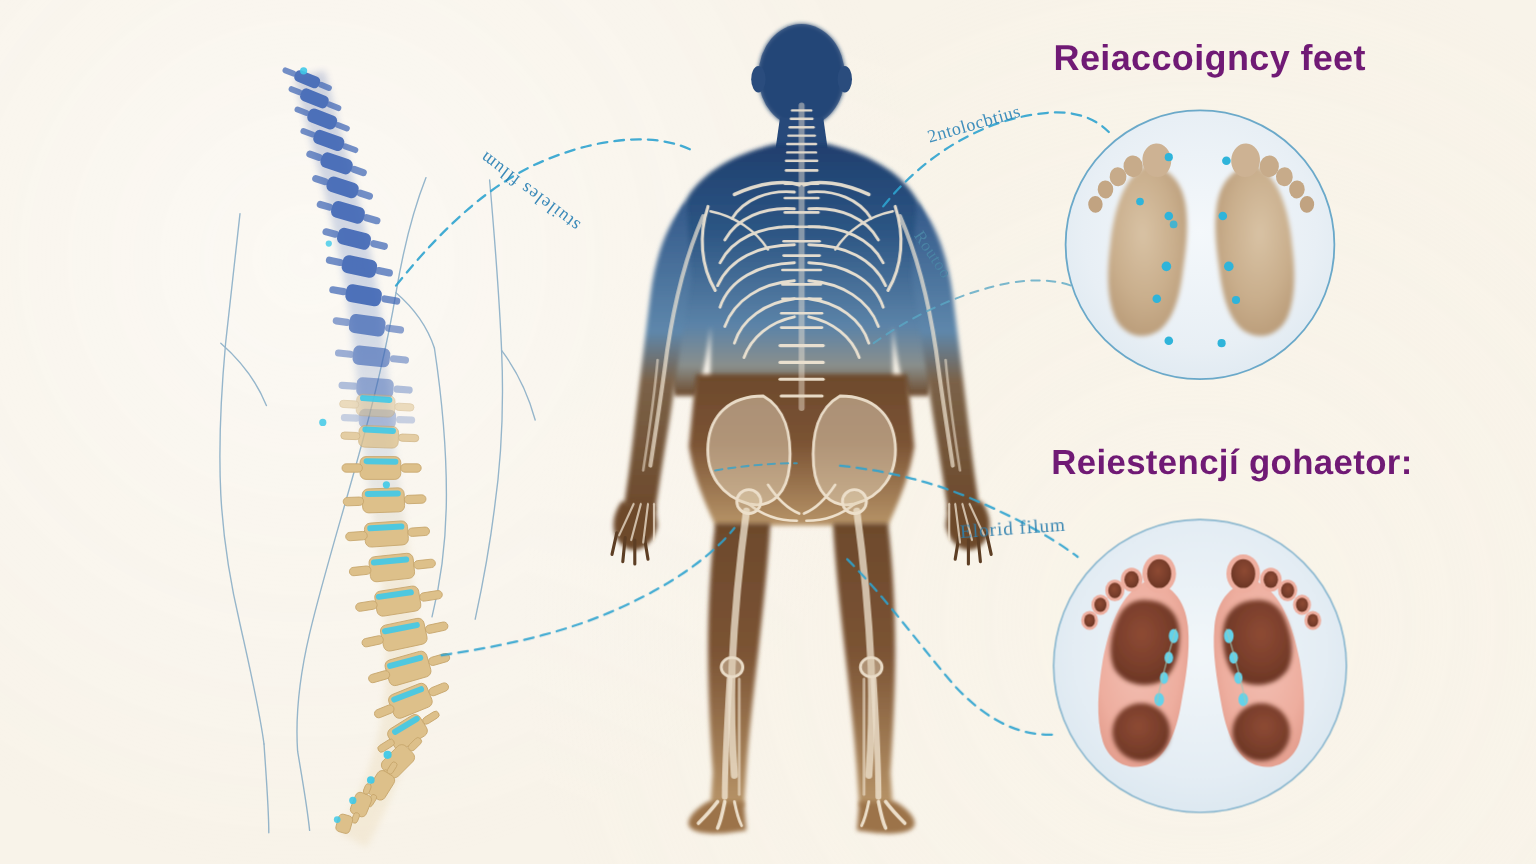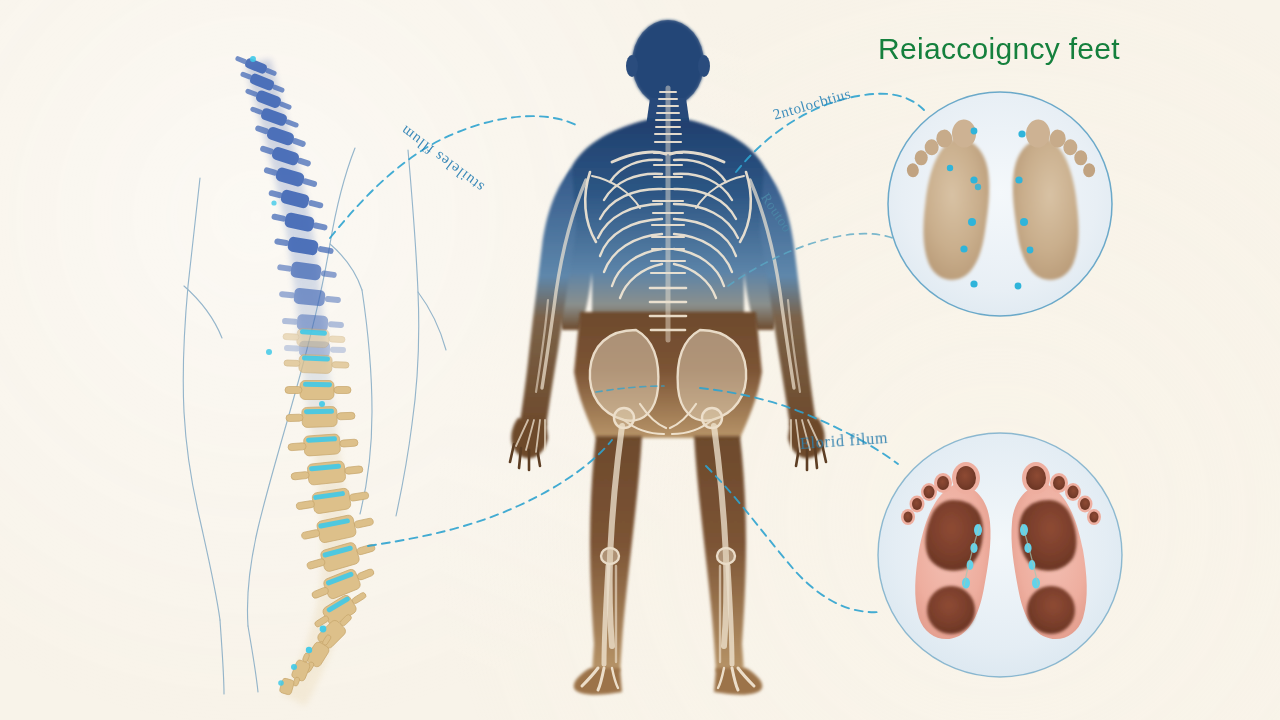--- a/index.html
+++ b/index.html
@@ -27,22 +27,22 @@
       radial-gradient(circle at 20% 30%, rgba(255,255,255,0.55) 0%, rgba(255,255,255,0) 45%),
       radial-gradient(circle at 78% 72%, rgba(250,245,233,0.6) 0%, rgba(255,255,255,0) 50%);
     opacity: .9;
   }
   .layer {
     position: absolute;
     inset: 0;
   }
   .heading {
     position: absolute;
-    color: #15803d;
-    font-weight: 400;
+    color: #701a75;
+    font-weight: 700;
     letter-spacing: .3px;
     white-space: nowrap;
     font-family: "Liberation Sans", sans-serif;
   }
   #heading-top {
     left: 878px;
     top: 32px;
     font-size: 30px;
   }
   #heading-bottom {
@@ -672,20 +672,21 @@
         <g stroke="#9ec9b8" stroke-width="1.2" fill="none" opacity=".7">
           <path d="M980 524 C974 544 968 564 964 586"></path>
           <path d="M1022 524 C1028 544 1034 564 1038 586"></path>
         </g>
       </g>
     </g>
   </svg>
 
   <div class="heading" id="heading-top">Reiaccoigncy feet</div>
 
+  <div class="heading" id="heading-bottom">Reiestencjí gohaetor:</div>
 
   <div class="curve-label" id="label-spine">stuileles  fllum</div>
 
   <div class="curve-label" id="label-upper-right">2ntolocbtius</div>
 
   <div class="curve-label" id="label-mid-right">Routoo</div>
 
   <div class="curve-label" id="label-lower">Elorid  filum</div>
 
 </div>

